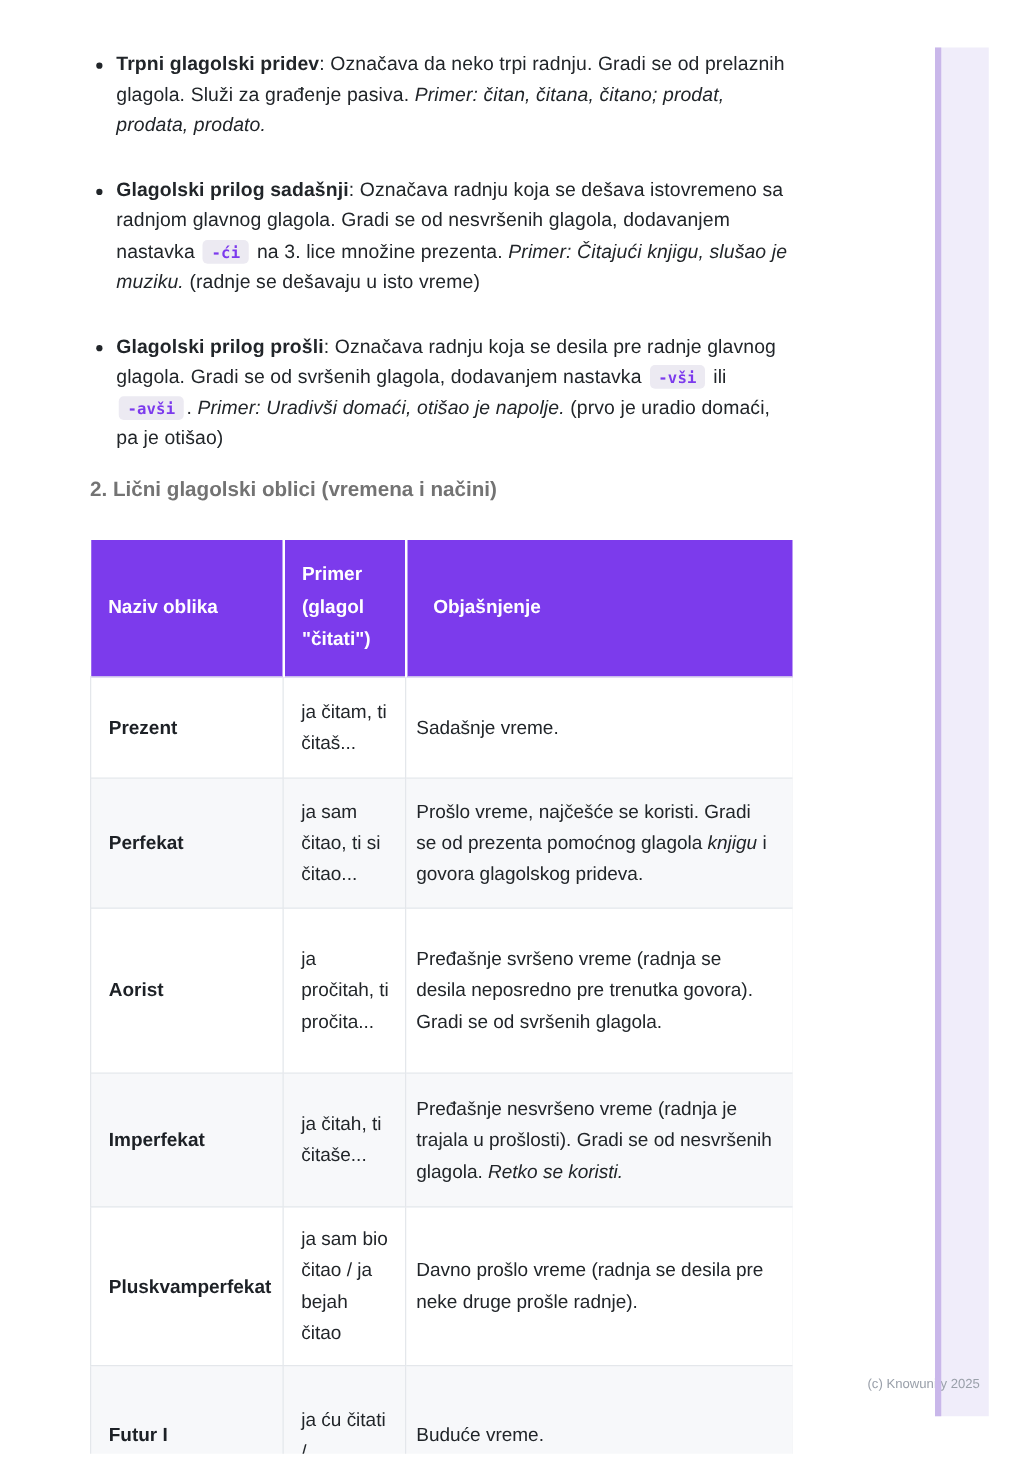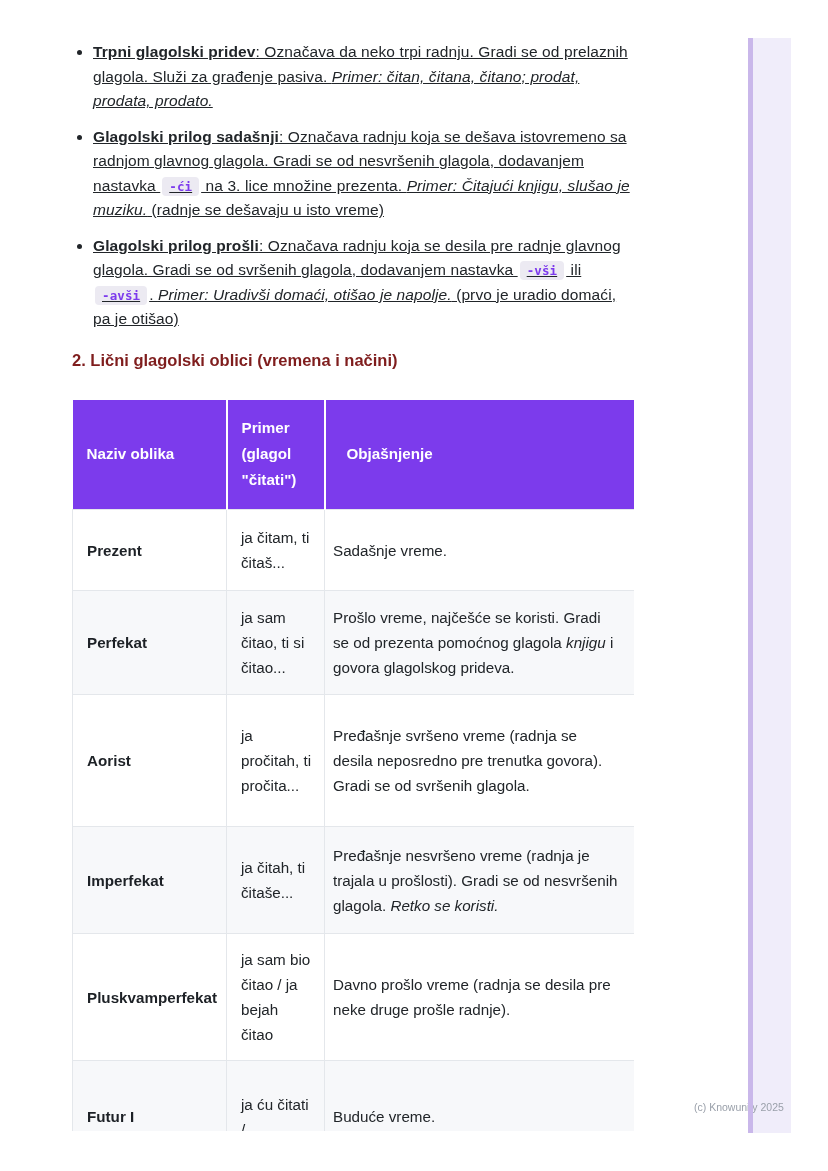--- a/index.html
+++ b/index.html
@@ -21,33 +21,32 @@
   }
 
   
   ul.bullets { list-style: none; }
   ul.bullets li {
     position: relative;
     padding-left: 21px;
     font-size: 15.5px;
     line-height: 24.5px;
     letter-spacing: 0.1px;
-    text-decoration: underline;
   }
   ul.bullets li::before {
     content: "";
     position: absolute;
     left: 5px;
     top: 10px;
     width: 5px;
     height: 5px;
     border-radius: 50%;
     background: #212529;
   }
-  ul.bullets li + li { margin-top: 11px; }
+  ul.bullets li + li { margin-top: 27px; }
 
   .seg-normal { font-weight: 400; }
   .seg-bold   { font-weight: 700; }
   .seg-italic { font-style: italic; }
   .seg-code {
     font-family: "DejaVu Sans Mono", monospace;
     font-size: 12.5px;
     font-weight: 600;
     color: #7c3aed;
     background: #eceaf2;
@@ -57,21 +56,21 @@
     line-height: 1;
     white-space: nowrap;
   }
 
   
   .section-heading {
     margin-top: 17px;
     font-size: 16.5px;
     line-height: 22px;
     font-weight: 700;
-    color: #7f1d1d;
+    color: #737373;
   }
 
   
   .table-clip {
     margin-top: 29px;
     height: 731px;          
     overflow: hidden;
     width: 562px;
   }
   table.verb-table {

